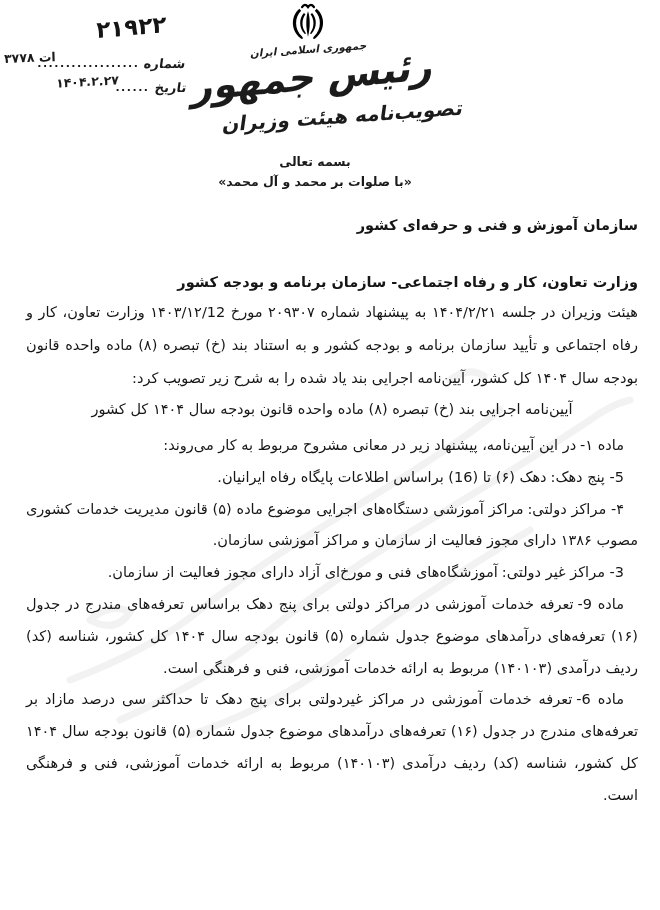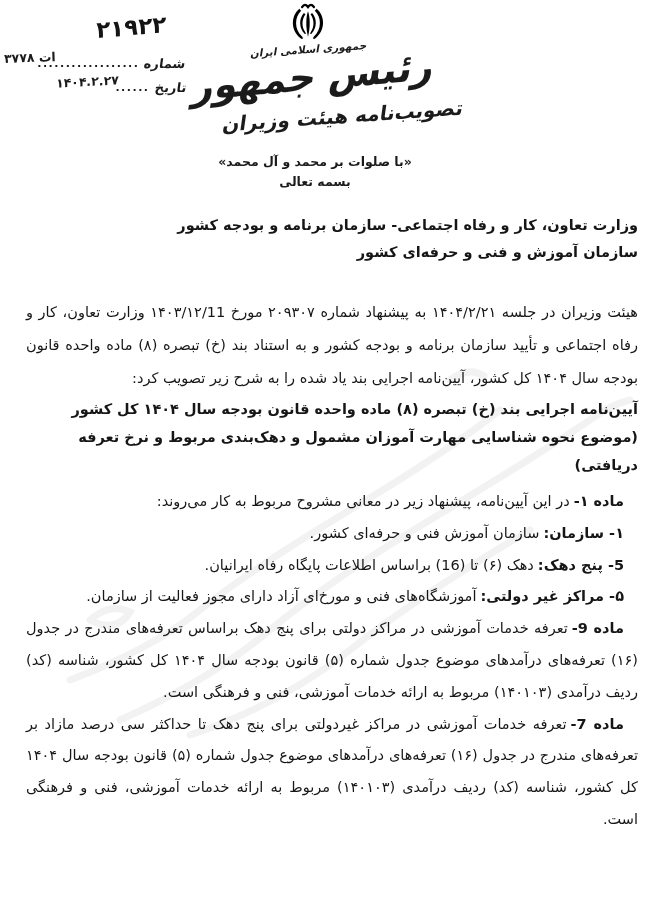--- a/index.html
+++ b/index.html
@@ -58,24 +58,24 @@
 
   
   .doc-body {
     position:absolute; top:212px; right:22px; left:26px;
     direction:rtl; font-size:14.5px; color:#161616;
   }
   .doc-body p { margin:0; }
   .addressee { font-weight:700; text-align:right; line-height:27px; }
   .addressee-last { margin-bottom:30px !important; }
   .preamble { text-align:justify; line-height:33px; text-align-last:right; }
-  .title-line { font-weight:700; line-height:28px; }
+  .title-line { text-align:center; font-weight:400; line-height:28px; }
   .article { text-align:justify; line-height:31.8px; text-indent:14px; text-align-last:right; }
   .first-article { margin-top:7px !important; }
-  .lead { font-weight:700; margin-left:4px; }
+  .lead { font-weight:400; margin-left:4px; }
 </style>
 </head>
 <body>
 
 <div class="page">
 
   <div class="stamp-block">
     <div class="hand-number">۲۱۹۲۲</div>
     <div class="ref-stamp">ات ۳۷۷۸</div>
     <div class="stamp-row row-number">
@@ -97,44 +97,43 @@
       <path d="M59 24 C70 36 70 56 58 69 C55 72 53.5 69 56.5 65 C64 55 64 38 55.5 27 Z" fill="#000"></path>
       <path d="M31 15 C12 31 12 62 33 79 C38 83 41 80 36.5 75 C20 60 20 33 35 19 Z" fill="#000"></path>
       <path d="M69 15 C88 31 88 62 67 79 C62 83 59 80 63.5 75 C80 60 80 33 65 19 Z" fill="#000"></path>
     </svg>
   </div>
   <div class="country">جمهوری اسلامی ایران</div>
   <div class="president">رئیس جمهور</div>
   <div class="doctype">تصویب‌نامه هیئت وزیران</div>
 
   <div class="invocation">
+    <div>بسمه تعالی</div>
     <div>«با صلوات بر محمد و آل محمد»</div>
-    <div>بسمه تعالی</div>
   </div>
 
   <svg class="watermark" viewBox="0 0 630 420" aria-hidden="true">
     <g fill="none" stroke="#cfcfcf" stroke-width="7" stroke-linecap="round" opacity="0.55">
       <path d="M40 360 Q120 330 170 290 T 320 190 T 470 90"></path>
       <path d="M90 400 Q180 360 240 310 T 400 200 T 560 100 Q580 85 600 80"></path>
       <path d="M160 415 Q250 385 320 330 T 500 210"></path>
       <path d="M60 300 q20 -18 40 -8 q-14 22 -40 8"></path>
       <path d="M420 60 q18 -14 34 -4"></path>
     </g>
   </svg>
 
   <div class="doc-body">
+    <p class="addressee addressee-last">سازمان آموزش و فنی و حرفه‌ای کشور</p>
     <p class="addressee">وزارت تعاون، کار و رفاه اجتماعی- سازمان برنامه و بودجه کشور</p>
-    <p class="addressee addressee-last">سازمان آموزش و فنی و حرفه‌ای کشور</p>
 
-    <p class="preamble">هیئت وزیران در جلسه ۱۴۰۴/۲/۲۱ به پیشنهاد شماره ۲۰۹۳۰۷ مورخ ۱۴۰۳/۱۲/11 وزارت تعاون، کار و رفاه اجتماعی و تأیید سازمان برنامه و بودجه کشور و به استناد بند (خ) تبصره (۸) ماده واحده قانون بودجه سال ۱۴۰۴ کل کشور، آیین‌نامه اجرایی بند یاد شده را به شرح زیر تصویب کرد:</p>
+    <p class="preamble">هیئت وزیران در جلسه ۱۴۰۴/۲/۲۱ به پیشنهاد شماره ۲۰۹۳۰۷ مورخ ۱۴۰۳/۱۲/12 وزارت تعاون، کار و رفاه اجتماعی و تأیید سازمان برنامه و بودجه کشور و به استناد بند (خ) تبصره (۸) ماده واحده قانون بودجه سال ۱۴۰۴ کل کشور، آیین‌نامه اجرایی بند یاد شده را به شرح زیر تصویب کرد:</p>
 
     <p class="title-line">آیین‌نامه اجرایی بند (خ) تبصره (۸) ماده واحده قانون بودجه سال ۱۴۰۴ کل کشور</p>
-    <p class="title-line title-last">(موضوع نحوه شناسایی مهارت آموزان مشمول و دهک‌بندی مربوط و نرخ تعرفه دریافتی)</p>
 
     <p class="article first-article"><b class="lead">ماده ۱-</b><span>در این آیین‌نامه، پیشنهاد زیر در معانی مشروح مربوط به کار می‌روند:</span></p>
-    <p class="article"><b class="lead">۱- سازمان:</b><span>سازمان آموزش فنی و حرفه‌ای کشور.</span></p>
     <p class="article"><b class="lead">5- پنج دهک:</b><span>دهک (۶) تا (16) براساس اطلاعات پایگاه رفاه ایرانیان.</span></p>
-    <p class="article"><b class="lead">۵- مراکز غیر دولتی:</b><span>آموزشگاه‌های فنی و مورخ‌ای آزاد دارای مجوز فعالیت از سازمان.</span></p>
+    <p class="article"><b class="lead">۴- مراکز دولتی:</b><span>مراکز آموزشی دستگاه‌های اجرایی موضوع ماده (۵) قانون مدیریت خدمات کشوری مصوب ۱۳۸۶ دارای مجوز فعالیت از سازمان و مراکز آموزشی سازمان.</span></p>
+    <p class="article"><b class="lead">3- مراکز غیر دولتی:</b><span>آموزشگاه‌های فنی و مورخ‌ای آزاد دارای مجوز فعالیت از سازمان.</span></p>
     <p class="article"><b class="lead">ماده 9-</b><span>تعرفه خدمات آموزشی در مراکز دولتی برای پنج دهک براساس تعرفه‌های مندرج در جدول (۱۶) تعرفه‌های درآمدهای موضوع جدول شماره (۵) قانون بودجه سال ۱۴۰۴ کل کشور، شناسه (کد) ردیف درآمدی (۱۴۰۱۰۳) مربوط به ارائه خدمات آموزشی، فنی و فرهنگی است.</span></p>
-    <p class="article"><b class="lead">ماده 7-</b><span>تعرفه خدمات آموزشی در مراکز غیردولتی برای پنج دهک تا حداکثر سی درصد مازاد بر تعرفه‌های مندرج در جدول (۱۶) تعرفه‌های درآمدهای موضوع جدول شماره (۵) قانون بودجه سال ۱۴۰۴ کل کشور، شناسه (کد) ردیف درآمدی (۱۴۰۱۰۳) مربوط به ارائه خدمات آموزشی، فنی و فرهنگی است.</span></p>
+    <p class="article"><b class="lead">ماده 6-</b><span>تعرفه خدمات آموزشی در مراکز غیردولتی برای پنج دهک تا حداکثر سی درصد مازاد بر تعرفه‌های مندرج در جدول (۱۶) تعرفه‌های درآمدهای موضوع جدول شماره (۵) قانون بودجه سال ۱۴۰۴ کل کشور، شناسه (کد) ردیف درآمدی (۱۴۰۱۰۳) مربوط به ارائه خدمات آموزشی، فنی و فرهنگی است.</span></p>
   </div>
 
 </div>
 
 </body></html>

